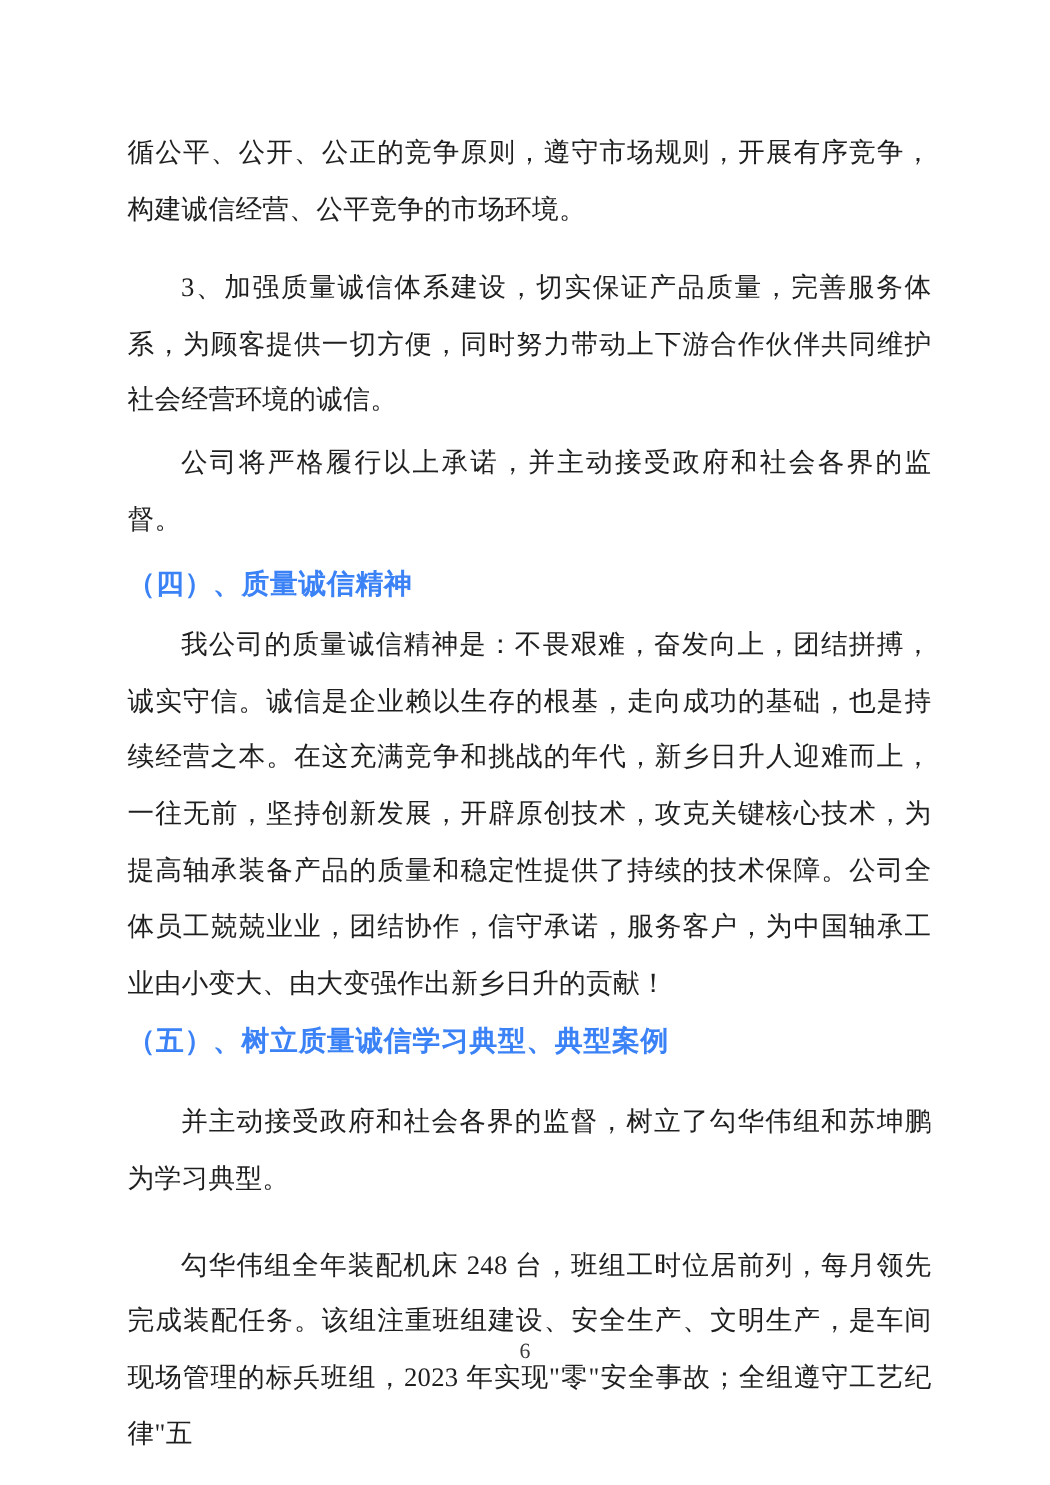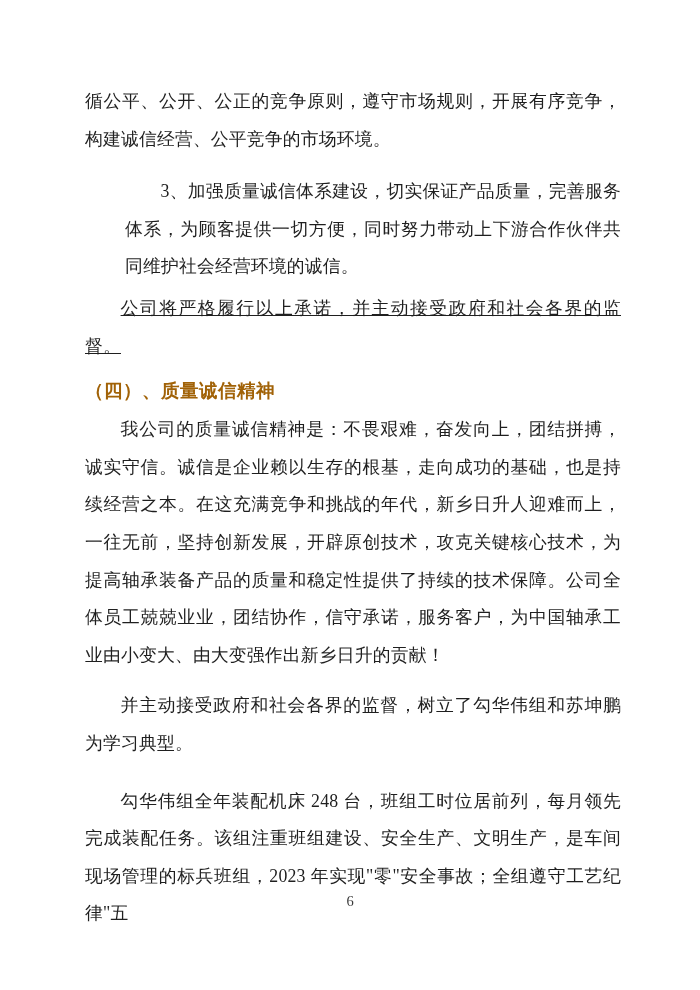--- a/index.html
+++ b/index.html
@@ -33,31 +33,31 @@
     line-height: 37.6px;
     text-align: justify;
     text-indent: 2em;
     letter-spacing: 0.2px;
     line-break: loose;
   }
   .cont {
     text-indent: 0;
   }
   .mt3  { margin-top: 20px; }
-  .mt4  { margin-top: 4px; text-decoration: underline; }
+  .mt4  { margin-top: 4px; }
   .mt8  { margin-top: 0; }
   .mt13 { margin-top: 13px; }
-  .mt15 { margin-top: 15px; margin-left: 40px; }
+  .mt15 { margin-top: 15px; }
   .section-heading {
     margin: 0;
-    font-family: Liberation Sans, sans-serif;
+    font-family: Liberation Mono, monospace;
     font-weight: 700;
     font-size: 18.5px;
     line-height: 40px;
-    color: #a16207;
+    color: #3b82f6;
     text-align: left;
     letter-spacing: 0.5px;
   }
   .hm1 { margin-top: 6px; }
   .hm2 { margin-top: 2px; }
   .page-number {
     position: absolute;
     left: 0;
     right: 0;
     top: 891px;
@@ -75,20 +75,21 @@
     <p class="para cont">循公平、公开、公正的竞争原则，遵守市场规则，开展有序竞争，构建诚信经营、公平竞争的市场环境。</p>
 
     <p class="para mt15">3、加强质量诚信体系建设，切实保证产品质量，完善服务体系，为顾客提供一切方便，同时努力带动上下游合作伙伴共同维护社会经营环境的诚信。</p>
 
     <p class="para mt4">公司将严格履行以上承诺，并主动接受政府和社会各界的监督。</p>
 
     <h2 class="section-heading hm1">（四）、质量诚信精神</h2>
 
     <p class="para mt8">我公司的质量诚信精神是：不畏艰难，奋发向上，团结拼搏，诚实守信。诚信是企业赖以生存的根基，走向成功的基础，也是持续经营之本。在这充满竞争和挑战的年代，新乡日升人迎难而上，一往无前，坚持创新发展，开辟原创技术，攻克关键核心技术，为提高轴承装备产品的质量和稳定性提供了持续的技术保障。公司全体员工兢兢业业，团结协作，信守承诺，服务客户，为中国轴承工业由小变大、由大变强作出新乡日升的贡献！</p>
 
+    <h2 class="section-heading hm2">（五）、树立质量诚信学习典型、典型案例</h2>
 
     <p class="para mt13">并主动接受政府和社会各界的监督，树立了勾华伟组和苏坤鹏为学习典型。</p>
 
     <p class="para mt3">勾华伟组全年装配机床 248 台，班组工时位居前列，每月领先完成装配任务。该组注重班组建设、安全生产、文明生产，是车间现场管理的标兵班组，2023 年实现"零"安全事故；全组遵守工艺纪律"五</p>
   </div>
 
   <div class="page-number">6</div>
 </div>
 
 </body></html>

